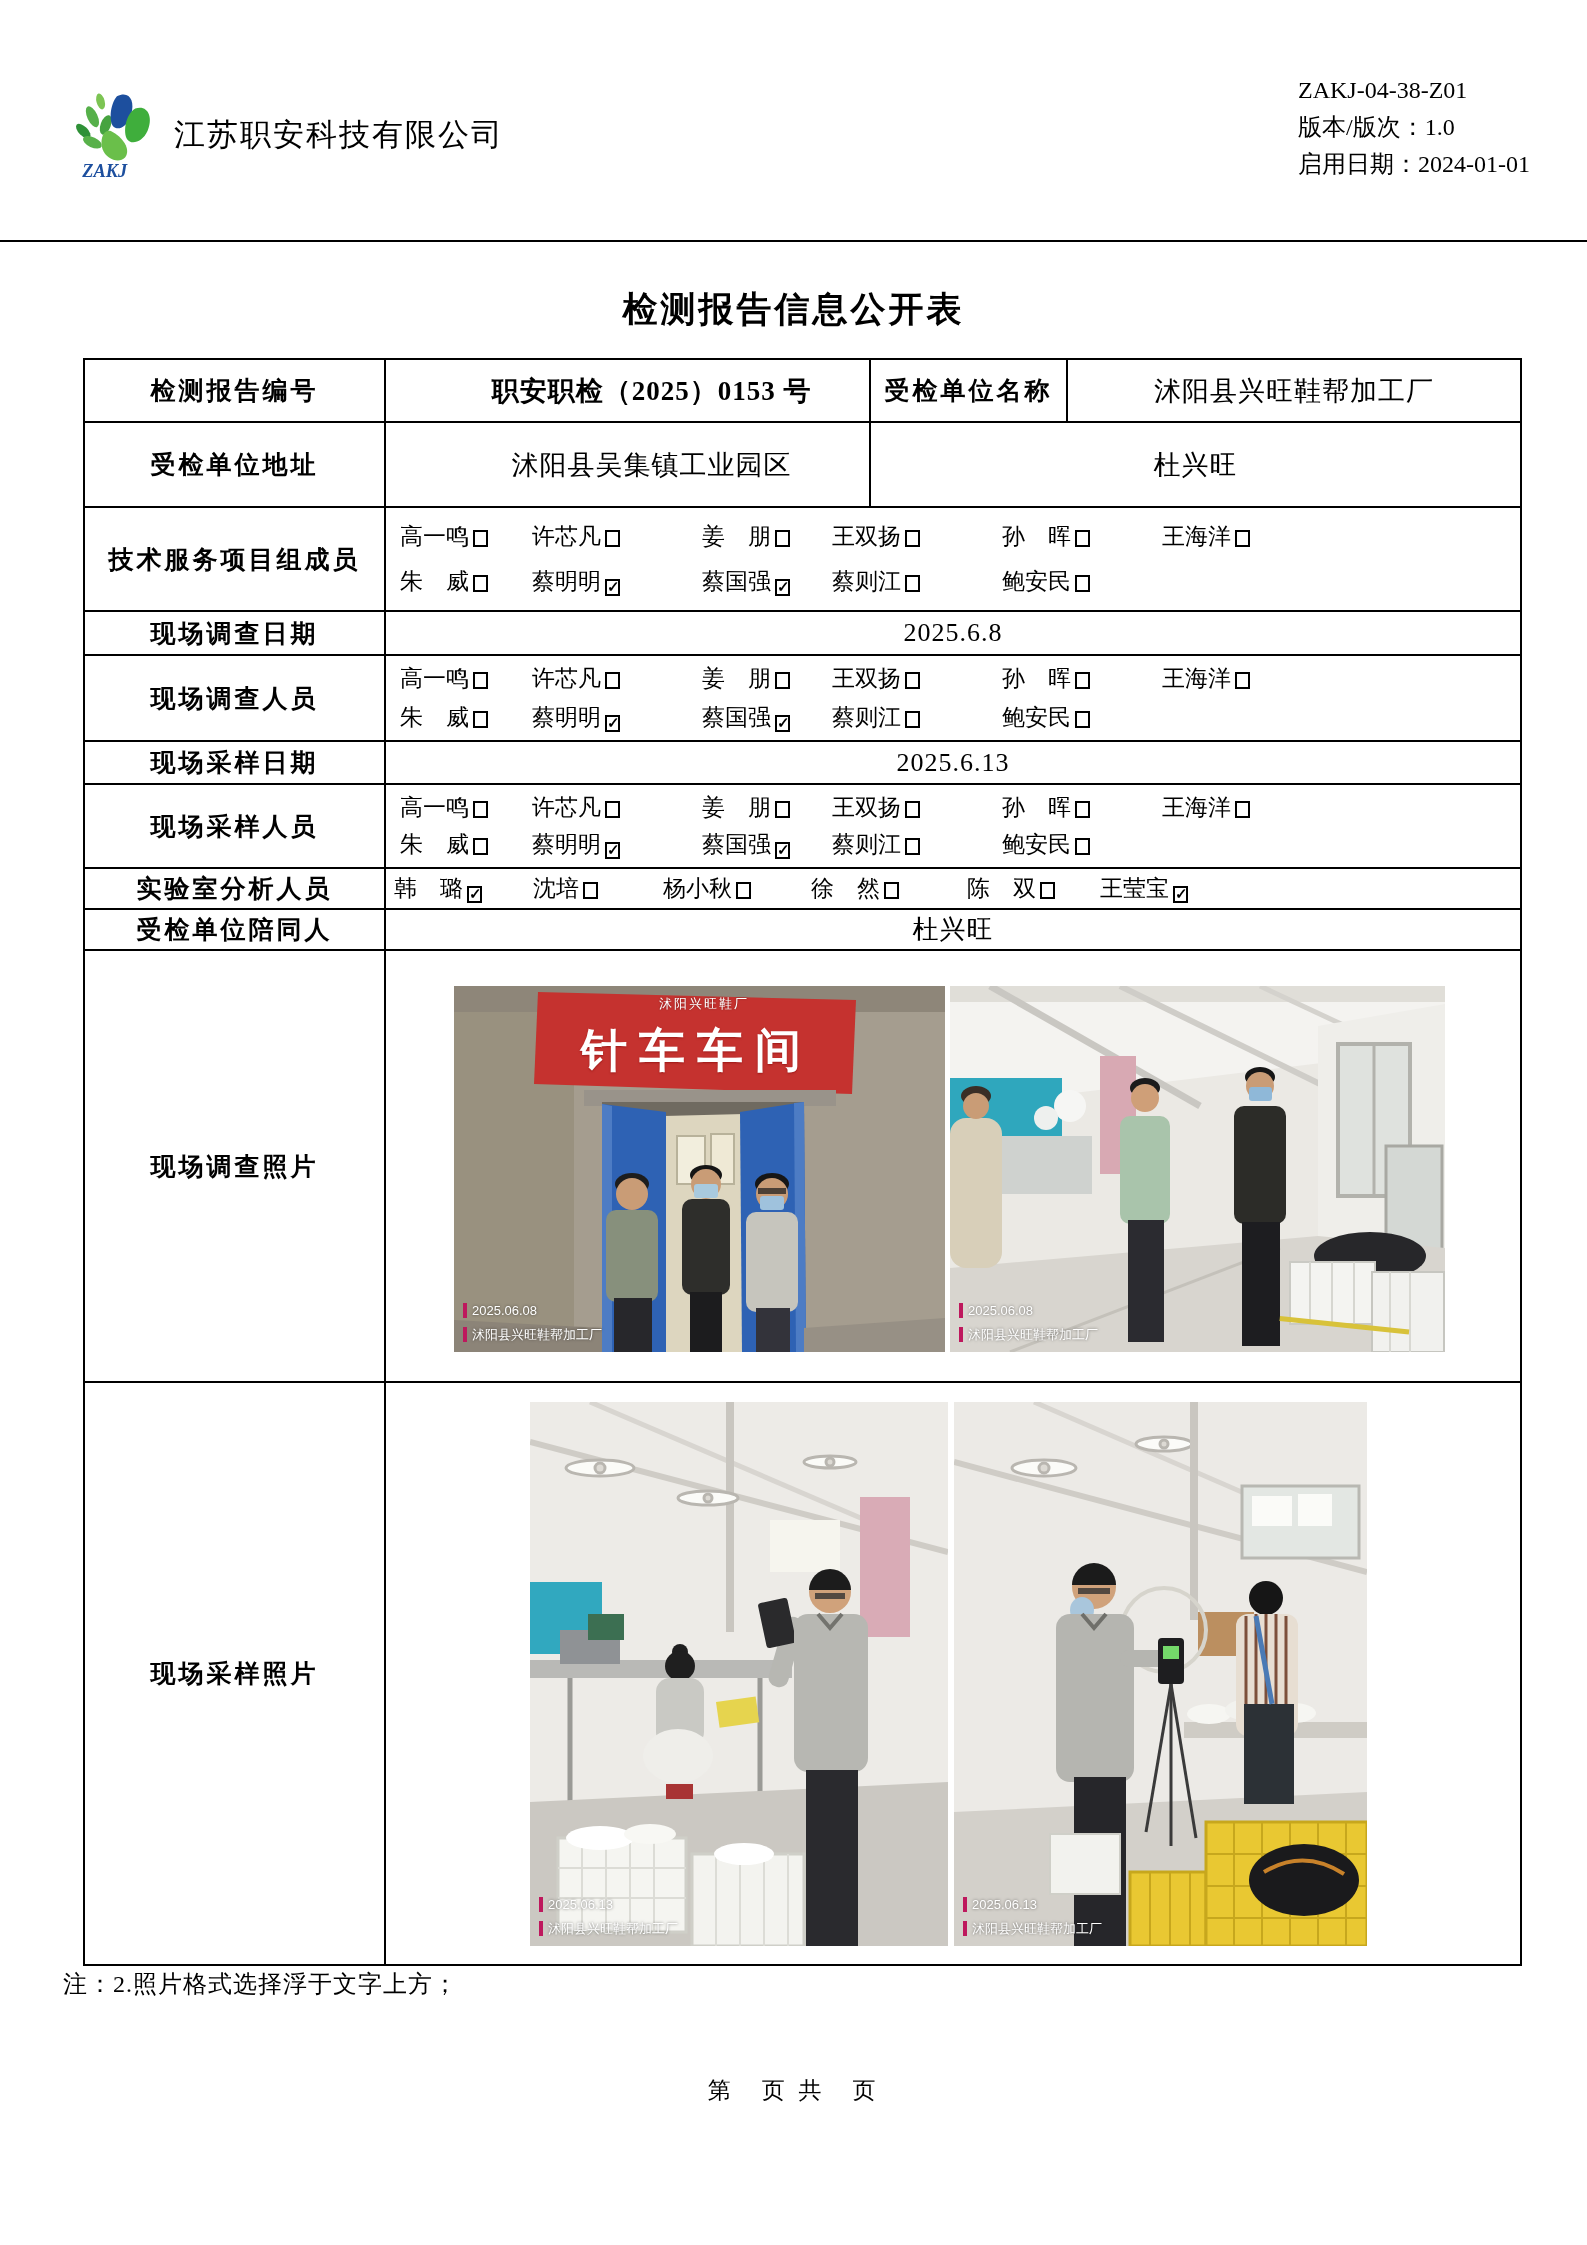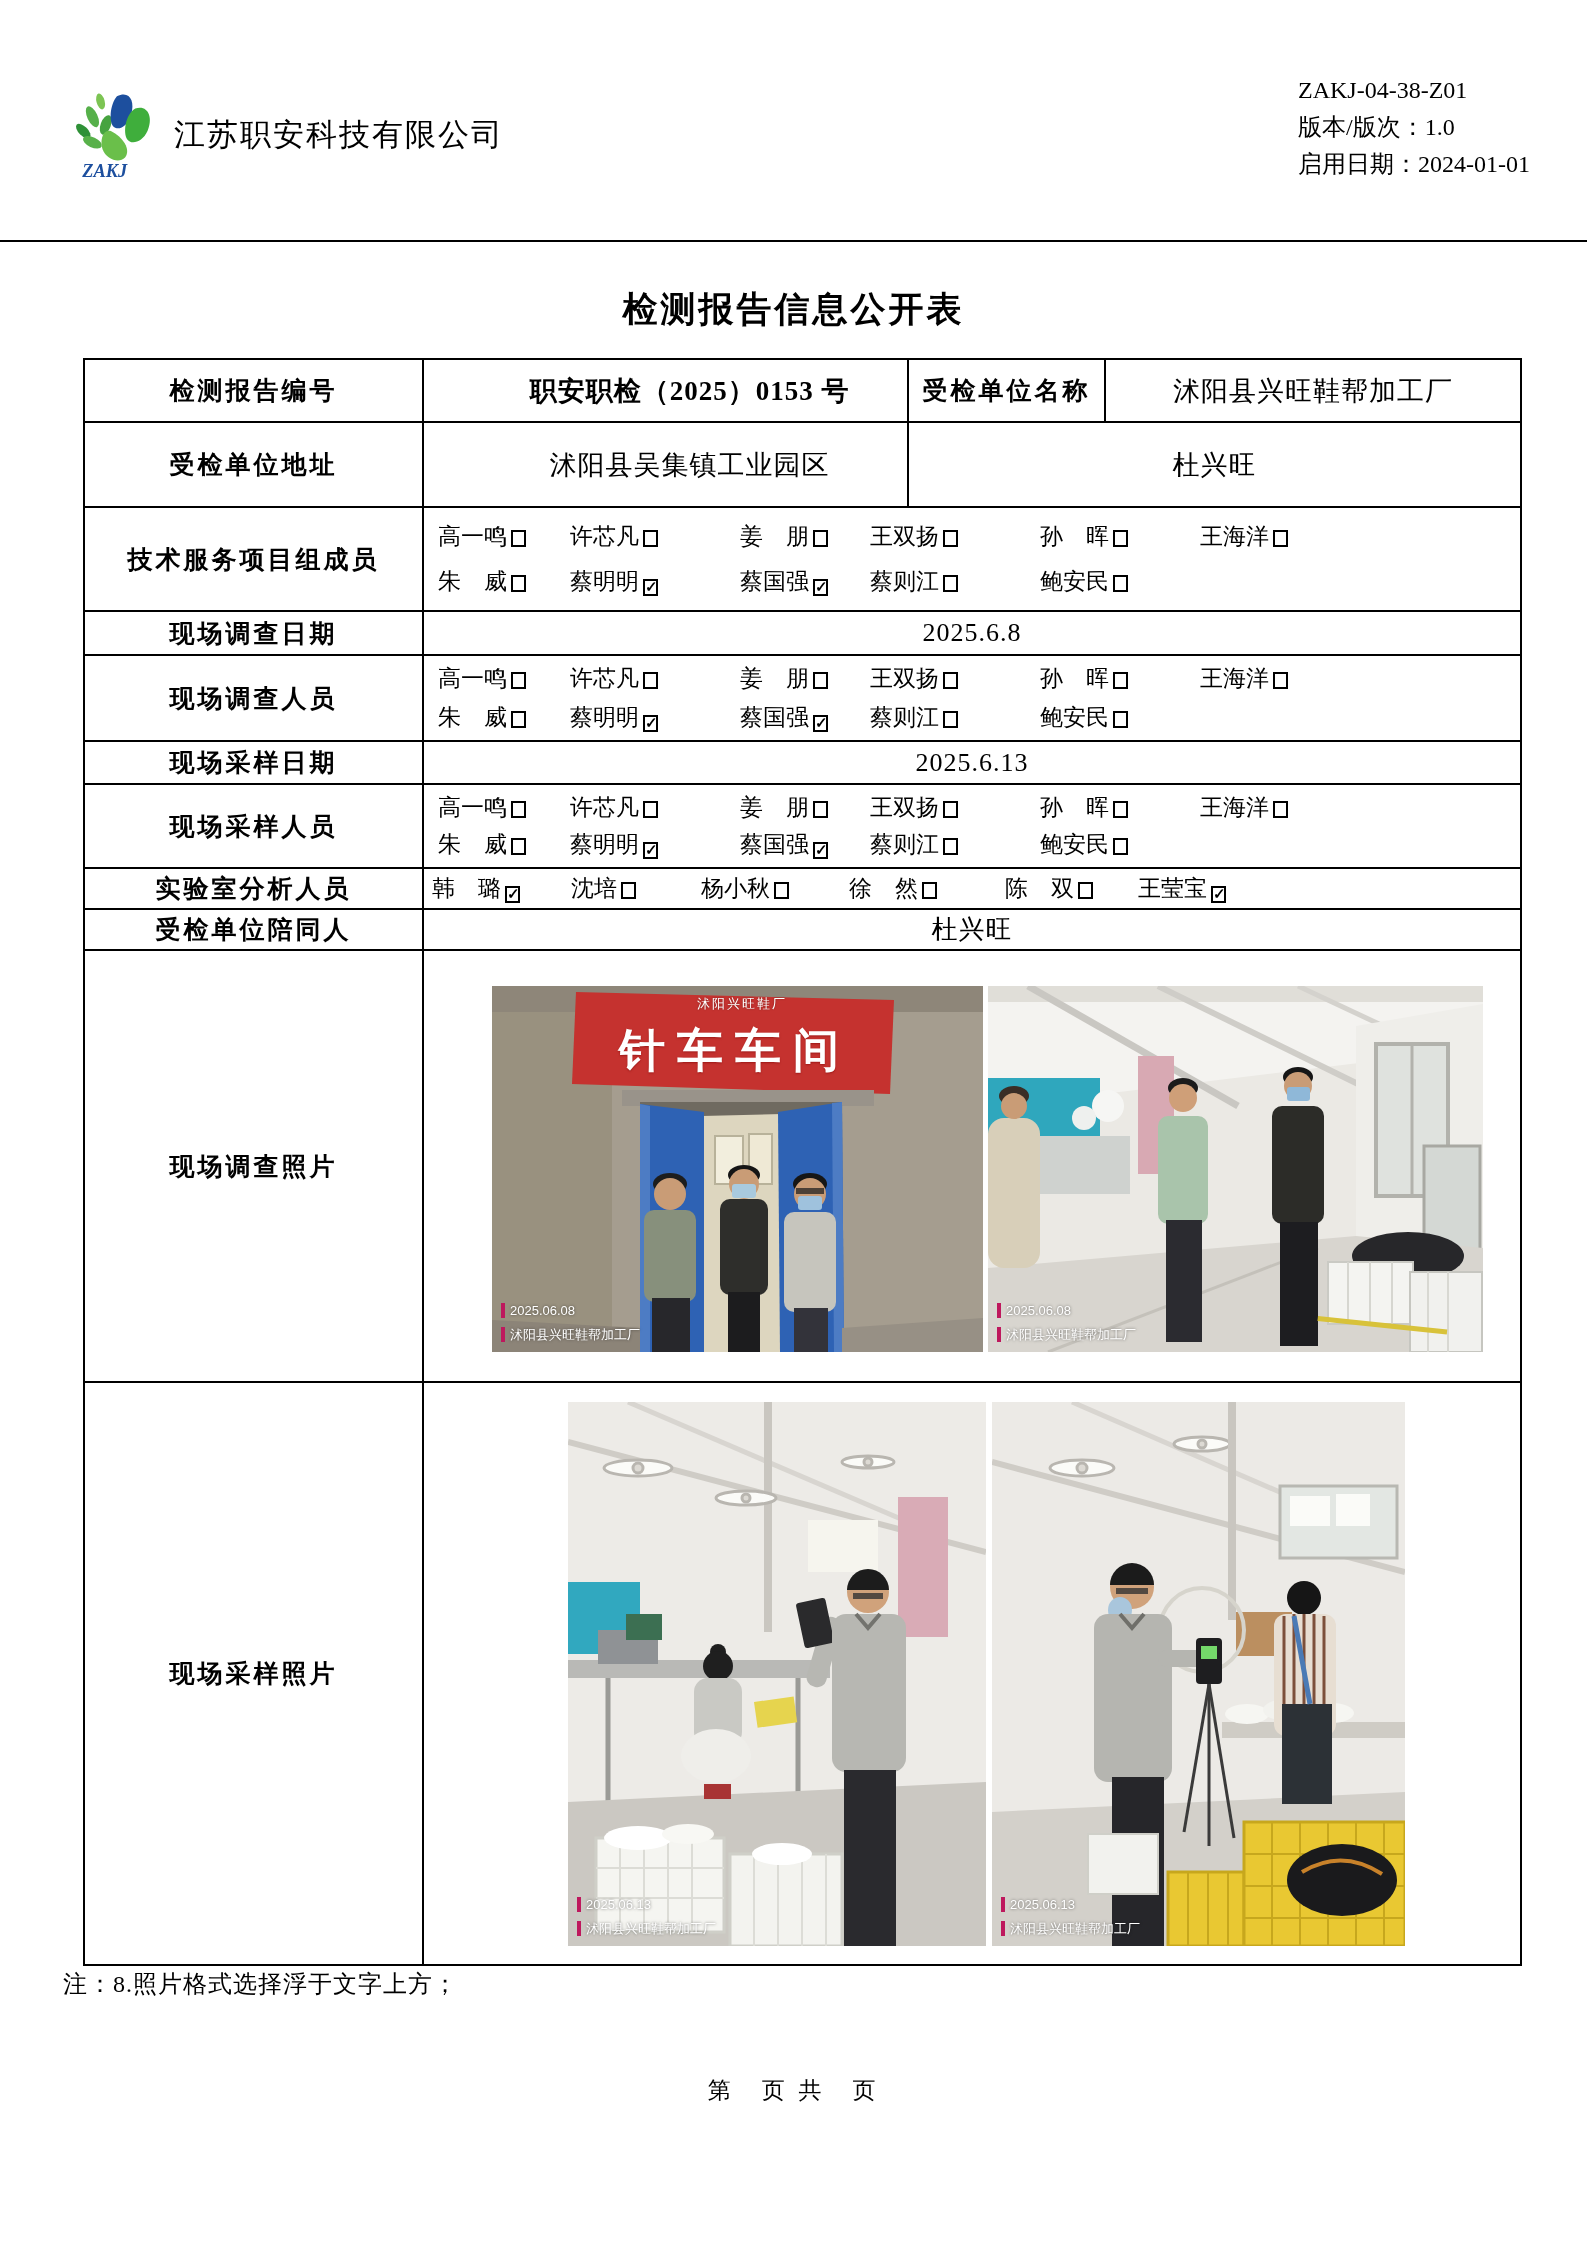--- a/index.html
+++ b/index.html
@@ -15,21 +15,21 @@
   .doc-meta { position:absolute; right:57px; top:72px; font-size:24px; line-height:37px; }
   .head-rule { position:absolute; left:0; top:240px; width:1587px; height:2px; background:#000; }
   .page-title { position:absolute; left:0; top:286px; width:1587px; text-align:center;
     font-size:35px; font-weight:bold; letter-spacing:3px; }
   
   .form-table { position:absolute; left:83px; top:358px; width:1439px; border:2.5px solid #000; }
   .tr { display:flex; width:100%; }
   .tr + .tr { border-top:2px solid #000; }
   .tc { display:flex; align-items:center; justify-content:center; }
   .tc + .tc { border-left:2px solid #000; }
-  .c1 { width:337px; flex:none; }
+  .c1 { width:299px; flex:none; }
   .c2 { width:485px; flex:none;padding-left:48px; }
   .c3 { width:197px; flex:none; }
   .c4 { flex:1; }
   .cwide { flex:1; }
   .lbl { font-weight:bold; font-size:25px; letter-spacing:3px; text-align:center; }
   .val { font-size:27px; letter-spacing:1px; }
   .val.b { font-weight:bold; }
   .dateval { font-size:26px; letter-spacing:1px; }
   
   .staff-cell { flex-direction:column; justify-content:space-evenly; align-items:stretch; }
@@ -414,14 +414,14 @@
           <ellipse cx="350" cy="478" rx="55" ry="36" fill="#1a1a1c"></ellipse>
           <path d="M310 470 q40 -24 80 2" fill="none" stroke="#c8822a" stroke-width="4"></path>
         </svg>
         <div class="wm date">2025.06.13</div>
         <div class="wm fact">沭阳县兴旺鞋帮加工厂</div>
       </div>
     </div>
   </div>
 </div>
 
-<div class="note">注：8.照片格式选择浮于文字上方；</div>
+<div class="note">注：2.照片格式选择浮于文字上方；</div>
 <div class="page-footer">第　页 共　页</div>
 
 </body></html>

